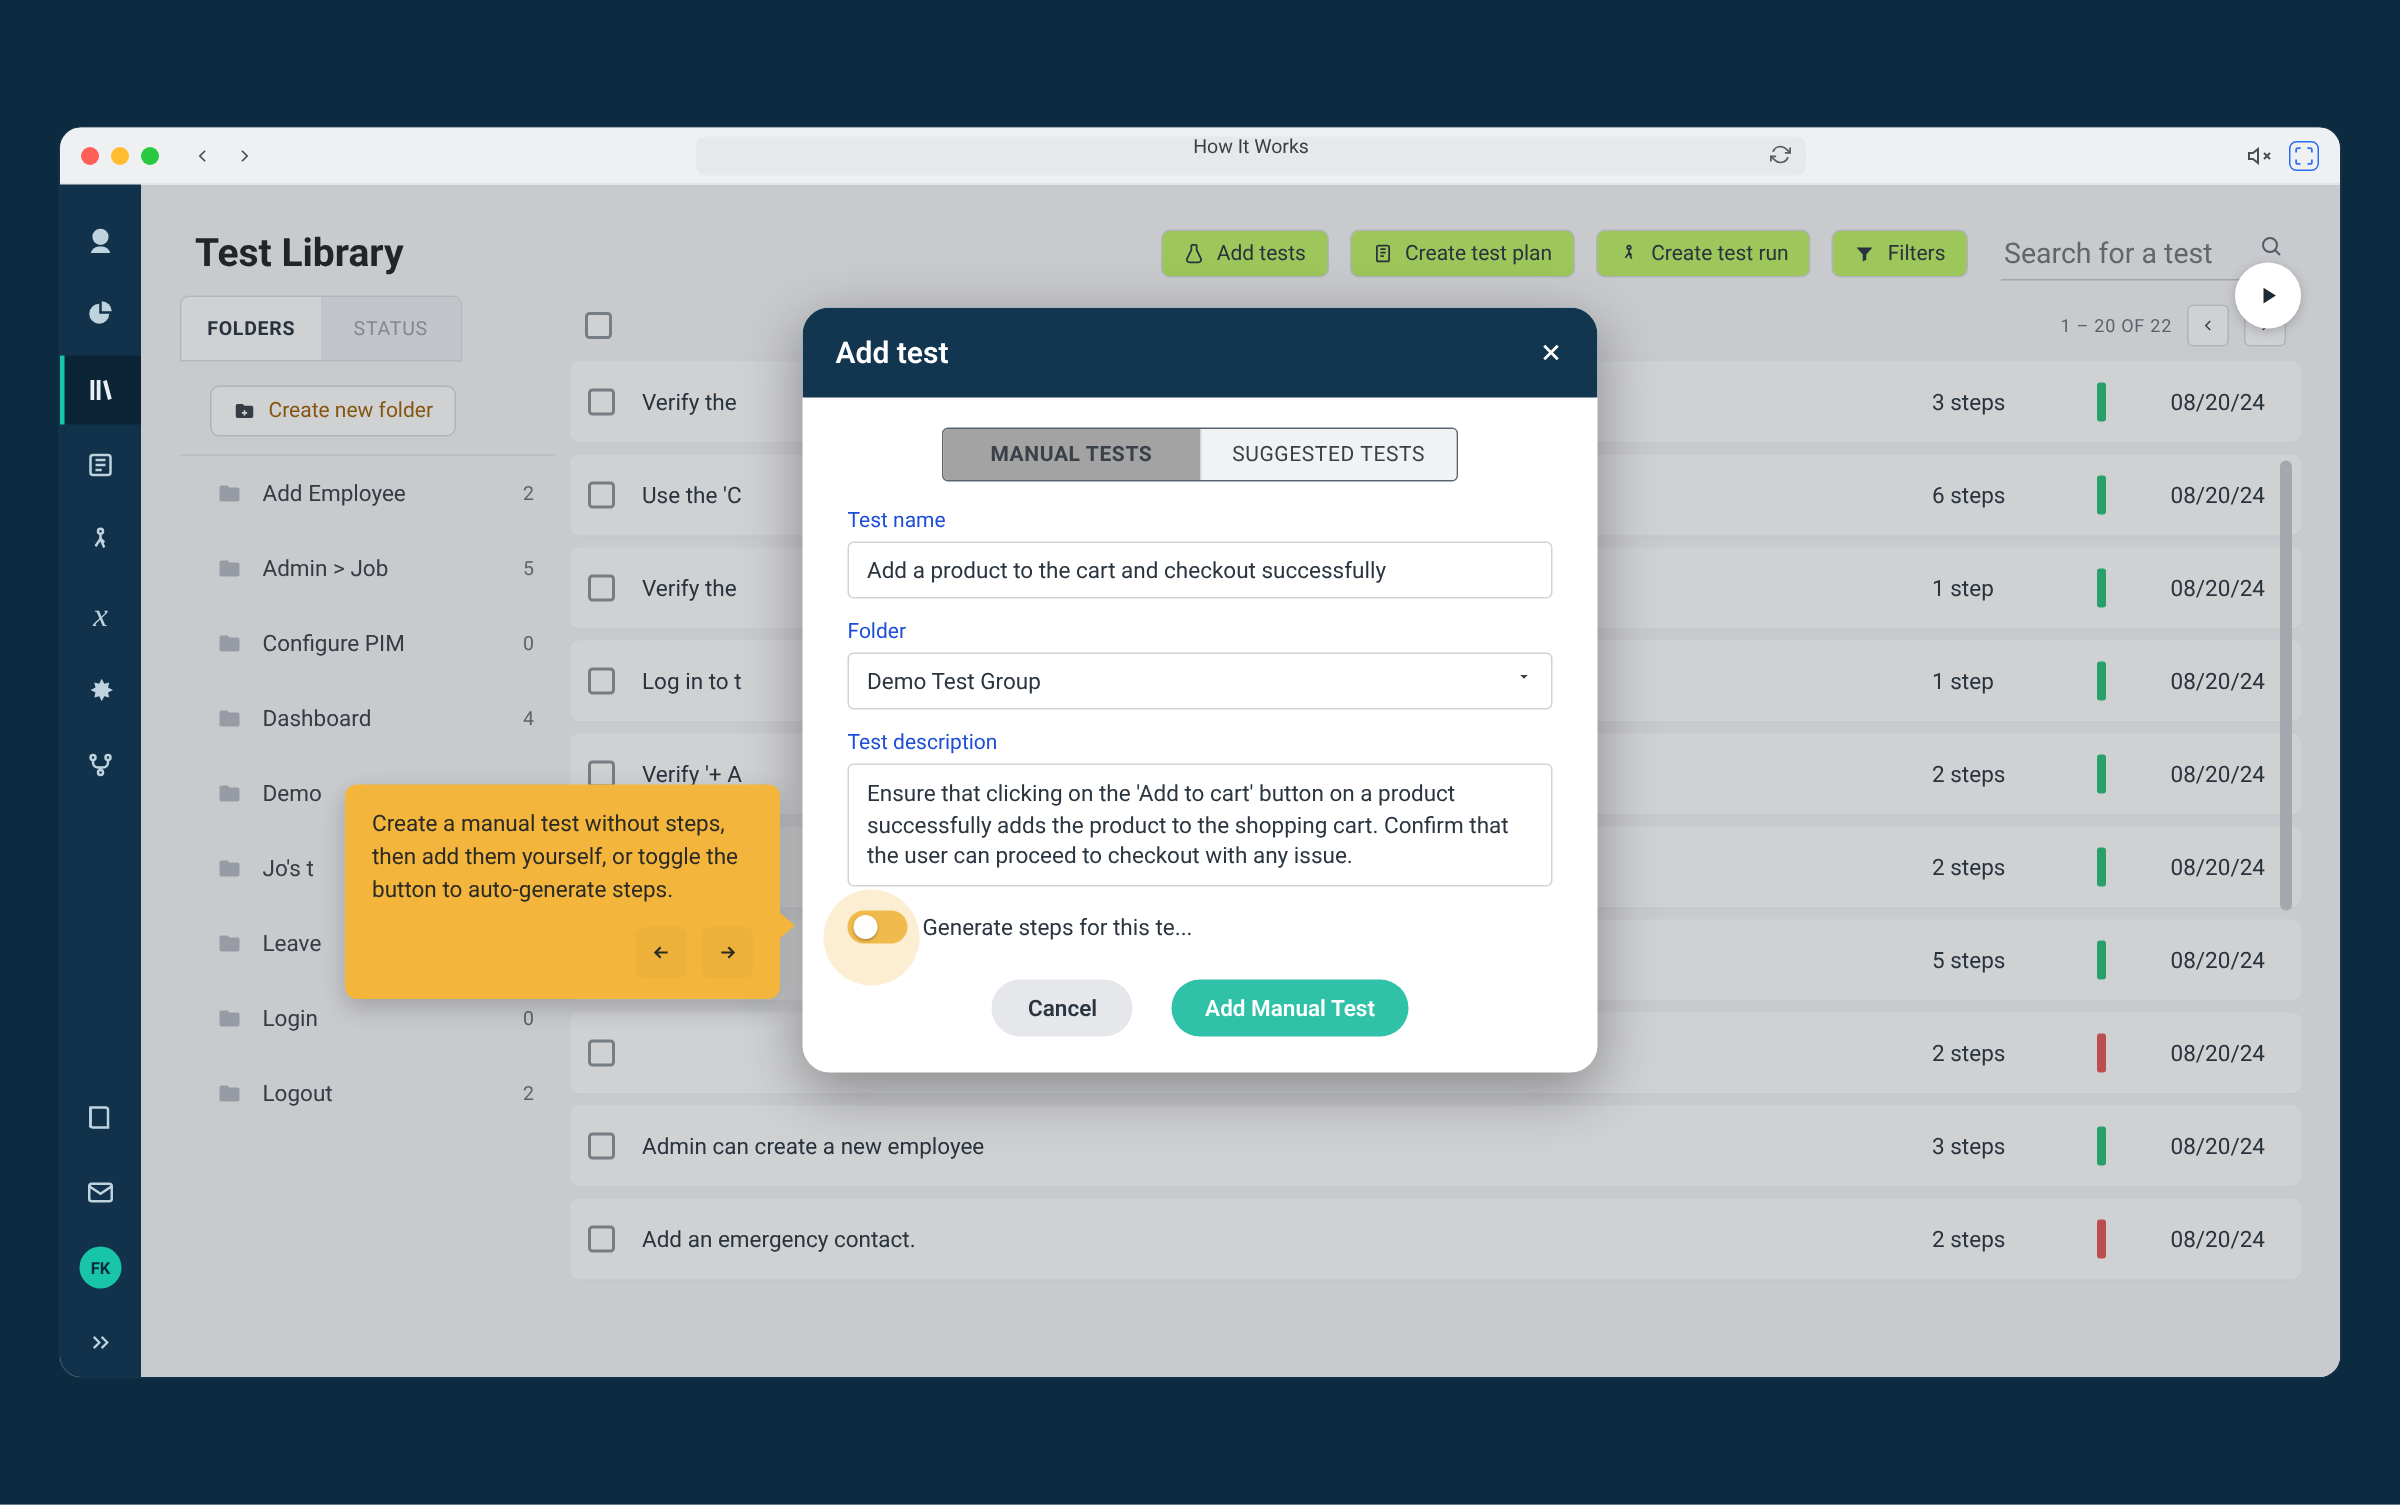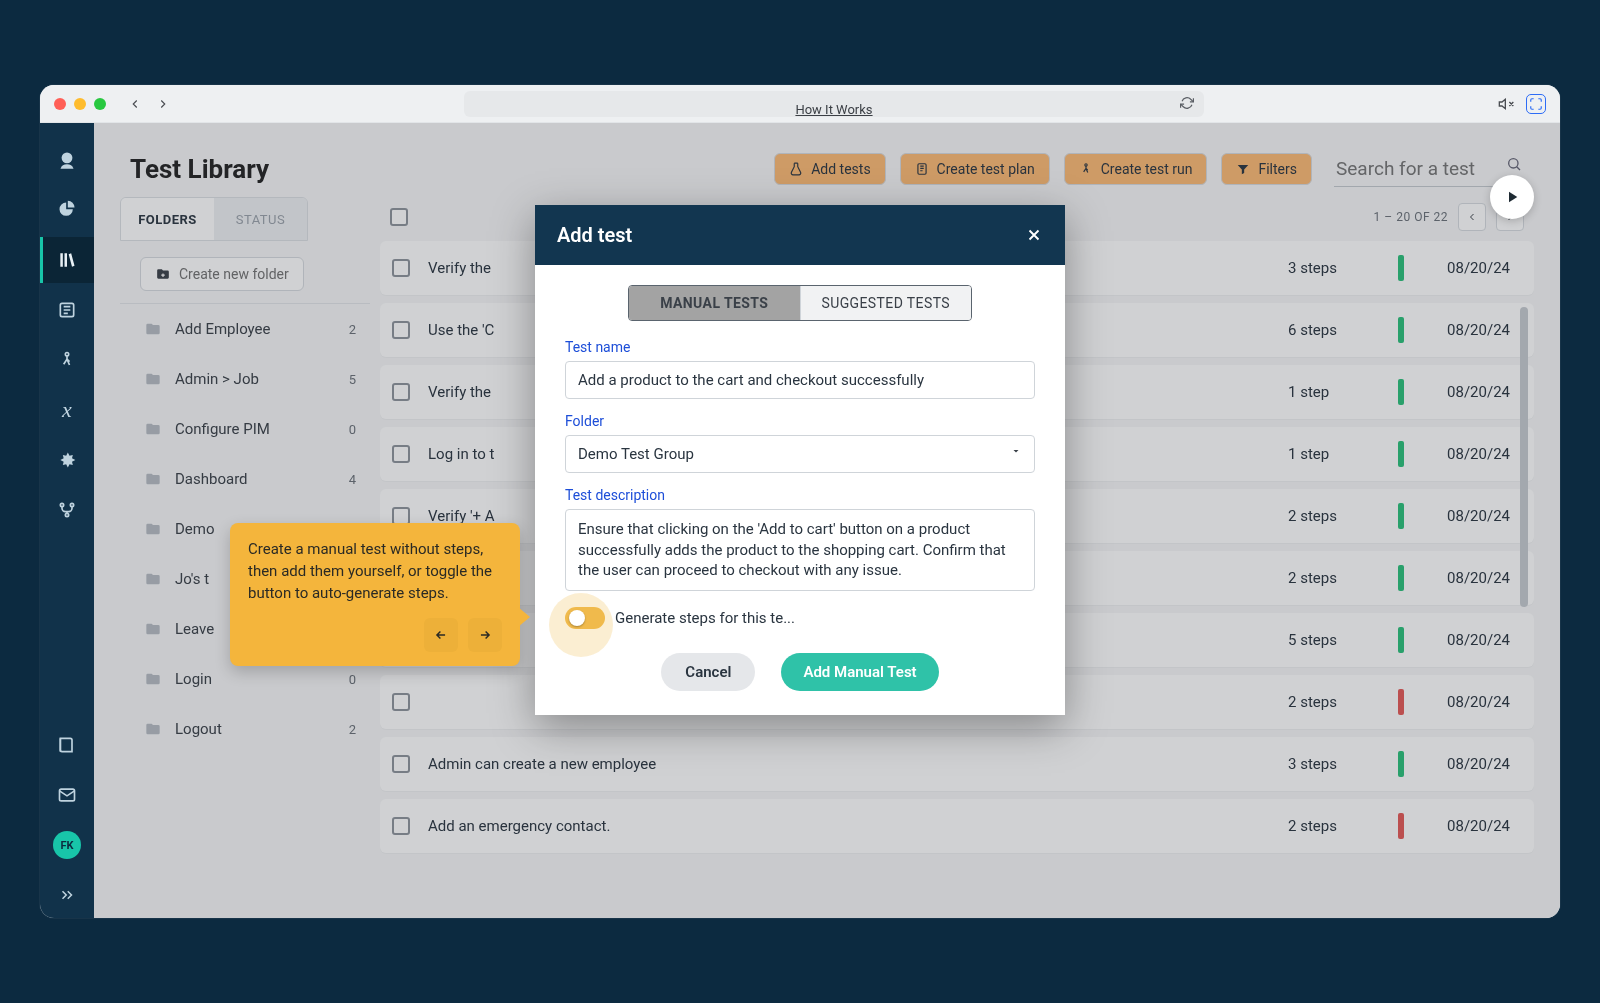--- a/index.html
+++ b/index.html
@@ -14,48 +14,48 @@
   .chrome {
     height: 38px; display: flex; align-items: center; padding: 0 14px; gap: 12px; background: #eef0f2;
     border-bottom: 1px solid #e2e5e8;
   }
   .traffic { display:flex; gap:8px; }
   .traffic span { width:12px; height:12px; border-radius:50%; display:block; }
   .tl-red { background:#ff5f57; } .tl-yellow{ background:#febc2e;} .tl-green{ background:#28c840;}
   .nav-arrows { display:flex; gap:14px; margin-left:10px; color:#4a4d52; }
   .nav-arrows svg { width:14px; height:14px; }
   .addr { flex:1; display:flex; justify-content:center; }
-  .addr-inner { width: 740px; height:26px; background:#e6e8ea; border-radius:6px; display:flex; align-items:flex-end; justify-content:center; font-size:13px; color:#3b3f45; position:relative;text-decoration:underline;}
+  .addr-inner { width: 740px; height:26px; background:#e6e8ea; border-radius:6px; display:flex; align-items:flex-start; justify-content:center; font-size:13px; color:#3b3f45; position:relative;}
   .addr-reload { position:absolute; right:10px; top:5px; color:#5a5e64;}
   .chrome-right { display:flex; gap:12px; align-items:center; color:#4a4d52;}
 
   
   .app { display:flex; height: calc(100% - 38px); position:relative; }
 
   
   .rail { width:54px; background:#11324a; display:flex; flex-direction:column; align-items:center; padding-top:14px; gap:4px; color:#bfd3df;}
   .rail-item { width:54px; height:46px; display:flex; align-items:center; justify-content:center; position:relative;}
   .rail-item.active { background:#0b2536; }
   .rail-item.active::before { content:""; position:absolute; left:0; top:0; bottom:0; width:3px; background:#18c5a9;}
   .rail-spacer { flex:1; }
   .avatar { width:28px; height:28px; border-radius:50%; background:#18c5a9; color:#0c2a40; font-size:11px; font-weight:700; display:flex; align-items:center; justify-content:center;}
 
   
   .main { flex:1; position:relative; overflow:hidden; background:#f6f7f8; }
   .header { display:flex; align-items:center; padding: 28px 36px 10px 36px; gap:14px;}
   .title { font-size:26px; font-weight:700; color:#222; flex:1;}
-  .hbtn { background:#fdba74; border:1px solid #d6dadf; border-radius:6px; padding:7px 14px; font-size:14px; color:#2a3540; display:flex; align-items:center; gap:8px;}
+  .hbtn { background:#bef264; border:1px solid #d6dadf; border-radius:6px; padding:7px 14px; font-size:14px; color:#2a3540; display:flex; align-items:center; gap:8px;}
   .hbtn svg { width:14px; height:14px; }
   .search-wrap { margin-left:8px; width:190px; position:relative;}
   .search-wrap input { width:100%; border:none; border-bottom:1px solid #c4c9cf; background:transparent; font-size:19px; padding:6px 26px 6px 2px; color:#555; outline:none;}
   .search-wrap .sicon { position:absolute; right:2px; top:5px; color:#667;}
   .ftabs { display:flex; border:1px solid #dbdfe3; border-radius:6px 6px 0 0; overflow:hidden; width:188px; height:44px;}
   .ftab { flex:1; display:flex; align-items:center; justify-content:center; font-size:13px; letter-spacing:.5px; color:#9aa2ab; background:#eef0f2;}
   .ftab.active { color:#2a3540; font-weight:700; background:#fff;}
-  .create-folder { margin-top:16px; display:inline-flex; align-items:center; gap:8px; background:#fff; border:1px solid #d6dadf; border-radius:6px; padding:8px 14px; font-size:14px; color:#737373; margin-left:20px;}
+  .create-folder { margin-top:16px; display:inline-flex; align-items:center; gap:8px; background:#fff; border:1px solid #d6dadf; border-radius:6px; padding:8px 14px; font-size:14px; color:#a16207; margin-left:20px;}
 
   .layout { display:flex; padding: 0 26px 0 26px; gap:10px; }
   .sidebar-col { width:250px; padding-top:0;}
   .folder-list { margin-top:12px; border-top:1px solid #e2e5e8;}
   .folder-item { display:flex; align-items:center; gap:12px; height:50px; padding:0 14px 0 20px; font-size:15px; color:#3a4048; border-left:3px solid transparent;}
   .folder-item .cnt { margin-left:auto; font-size:13px; color:#6b7179;}
   .folder-item.active { background:#edf3f3; border-left-color:#18c5a9; font-weight:600; color:#1e2a33;}
   .folder-icon { color:#b6bcc3; }
 
   .content-col { flex:1; position:relative;}
@@ -69,21 +69,21 @@
   .row .name { font-size:15px; color:#2a3540; flex:1; overflow:hidden; text-overflow:ellipsis; white-space:nowrap;}
   .row .steps { width:92px; font-size:15px; color:#2a3540; text-align:left;}
   .row .status { width:6px; height:26px; border-radius:2px; }
   .status.green { background:#29c07a; } .status.red { background:#e55957; }
   .row .date { width:88px; text-align:right; font-size:15px; color:#2a3540;}
 
   
   .dim { position:absolute; inset:0; background:rgba(40,46,54,.22); pointer-events:none; }
 
   
-  .modal { position:absolute; left:50%; top:120px; transform:translateX(-50%); width:530px; background:#fff; border-radius:0; box-shadow:0 12px 40px rgba(0,0,0,.35); overflow:hidden; z-index:10;}
+  .modal { position:absolute; left:50%; top:120px; transform:translateX(-50%); width:530px; background:#fff; border-radius:18px; box-shadow:0 12px 40px rgba(0,0,0,.35); overflow:hidden; z-index:10;}
   .modal-head { background:#123650; color:#fff; padding:18px 22px; display:flex; align-items:center;}
   .modal-head h3 { font-size:20px; font-weight:600; flex:1;}
   .close-x { color:#fff; font-size:20px; }
   .modal-body { padding: 20px 30px 24px 30px; }
   .mtabs { display:flex; border:1px solid #5a646e; border-radius:4px; overflow:hidden; margin: 0 auto 18px auto; width: 344px;}
   .mtab { flex:1; text-align:center; padding:9px 0; font-size:14px; letter-spacing:.4px; color:#3a4048; background:#a3a3a3;}
   .mtab.selected { font-weight:700; }
   .mtab.unselected { background:#f1f2f3; border-left:1px solid #cfd4d9;}
   .field-label { font-size:14px; color:#1d4ed8; margin:14px 0 6px 0; display:block;}
   .tinput, .tselect, .tarea { width:100%; border:1px solid #cfd4d9; border-radius:4px; padding:9px 12px; font-size:15px; color:#2a3540; background:#fff;}

